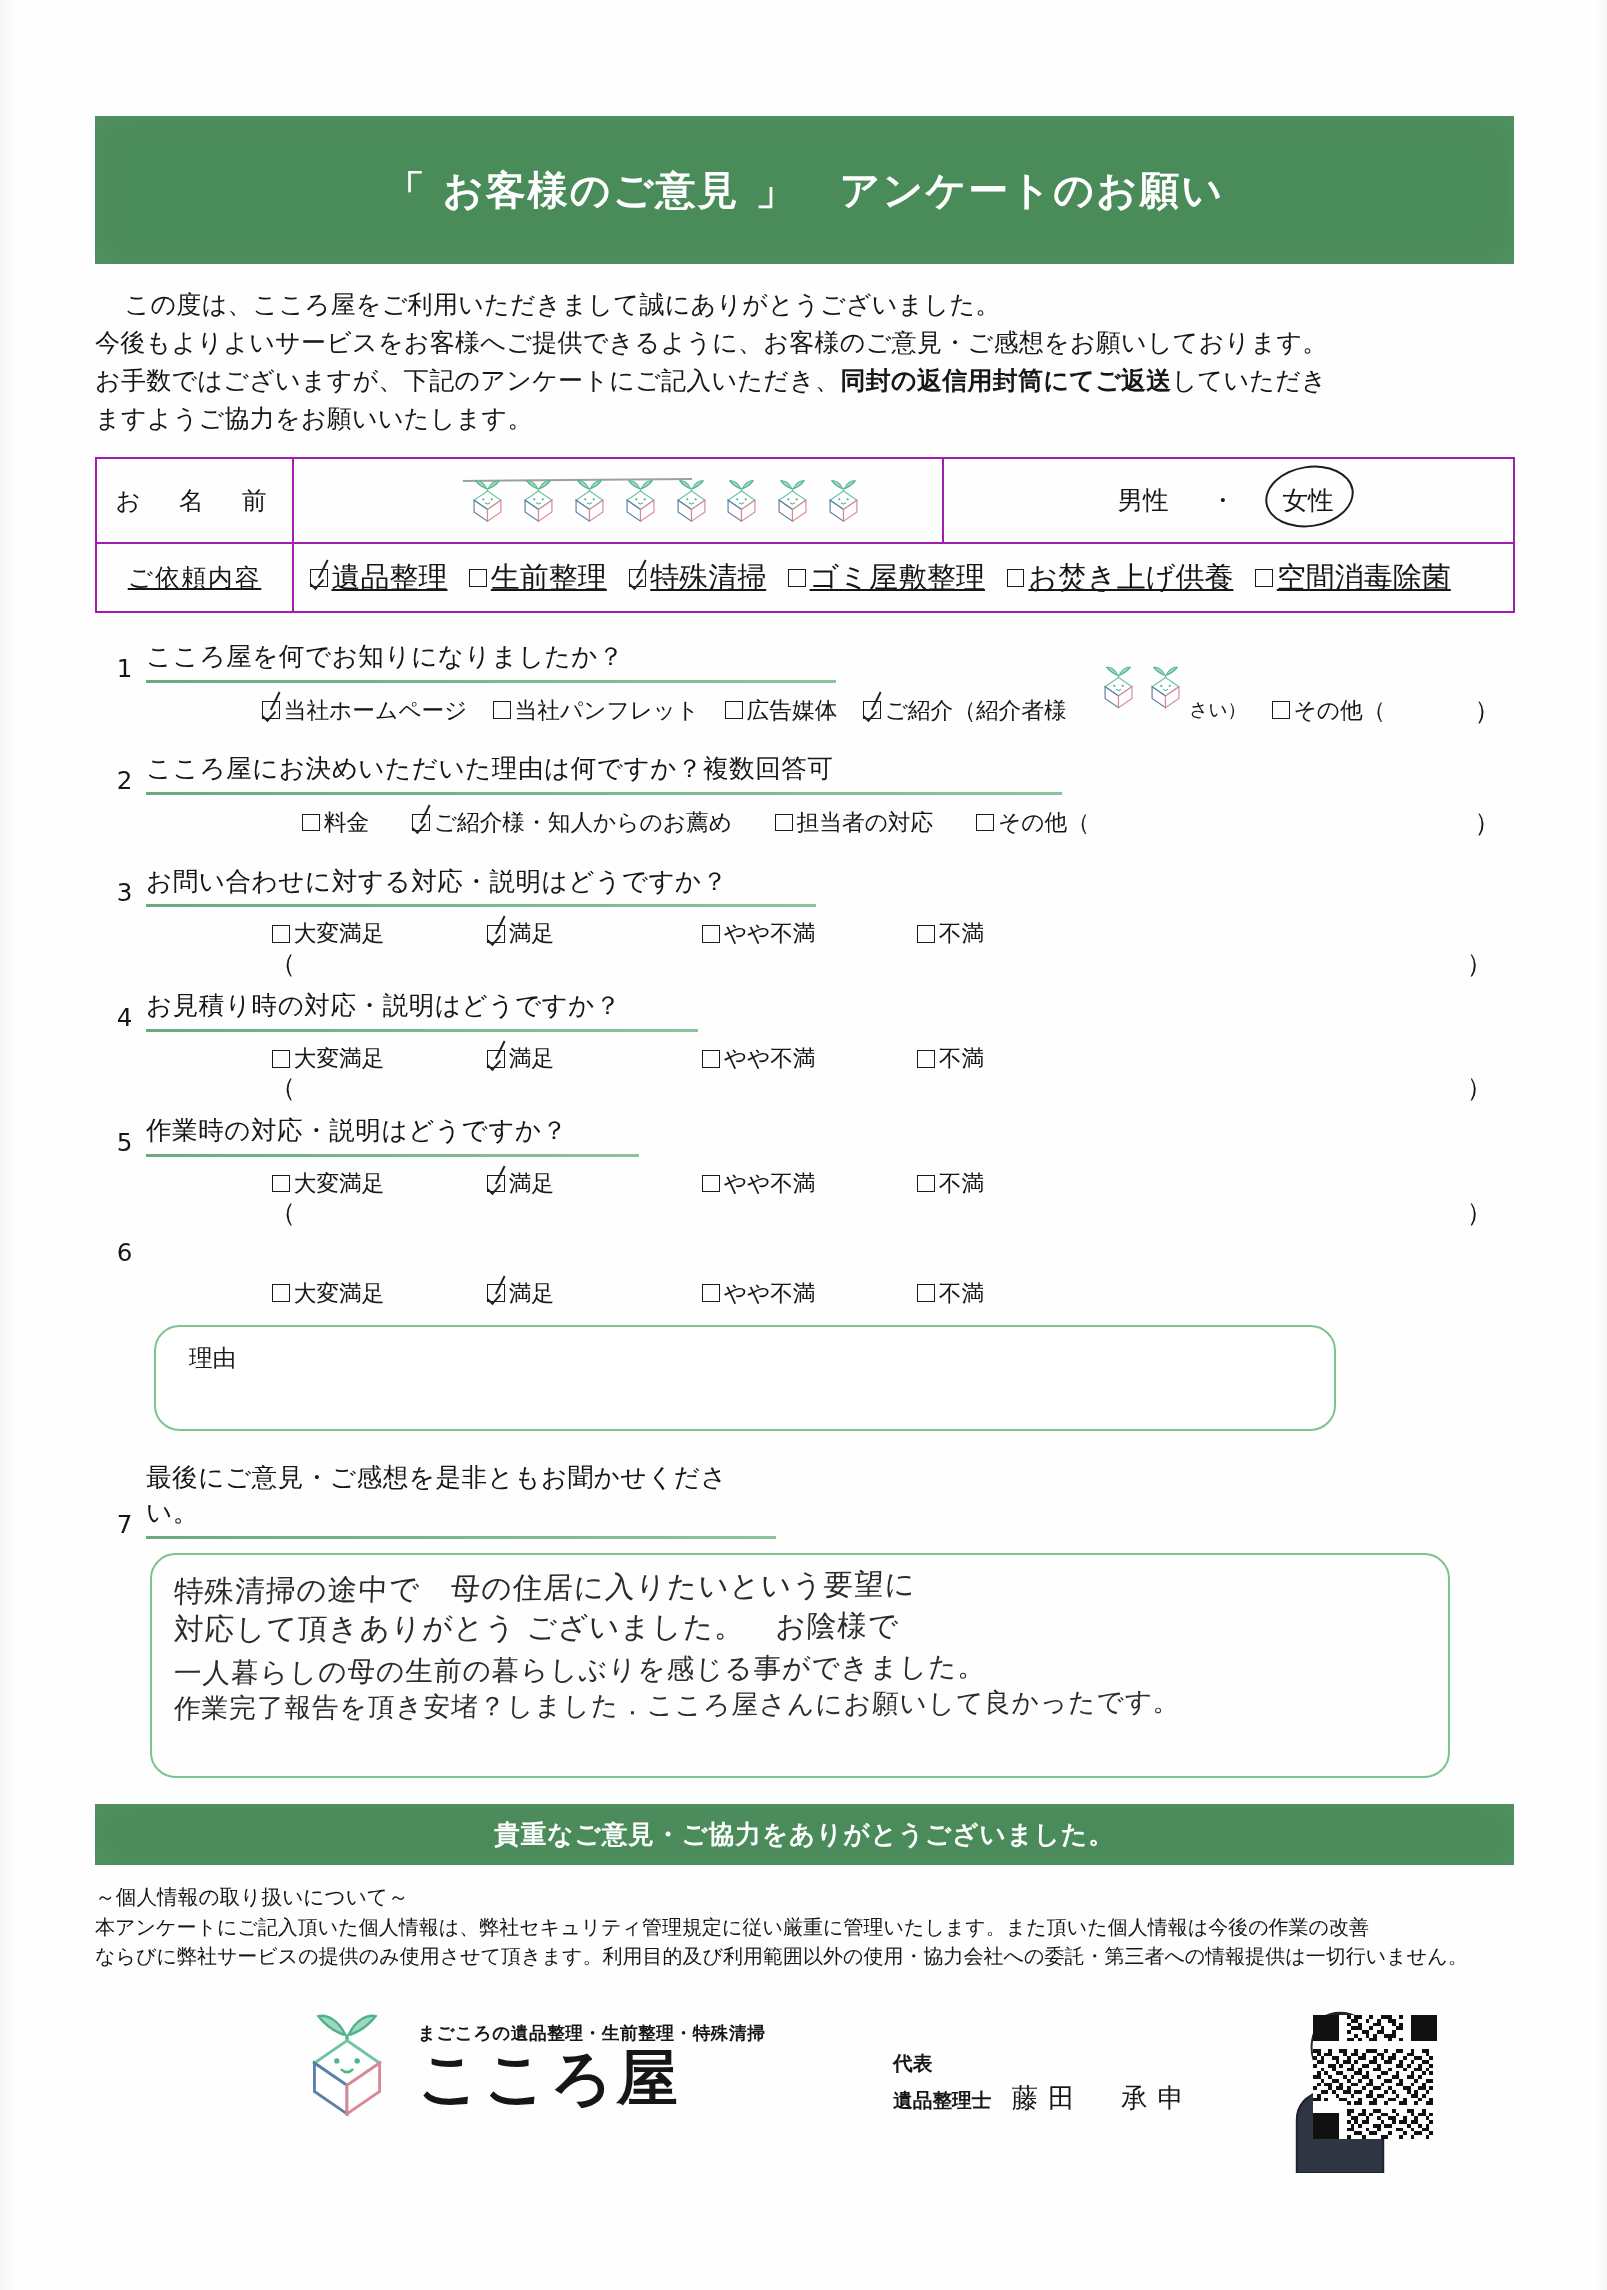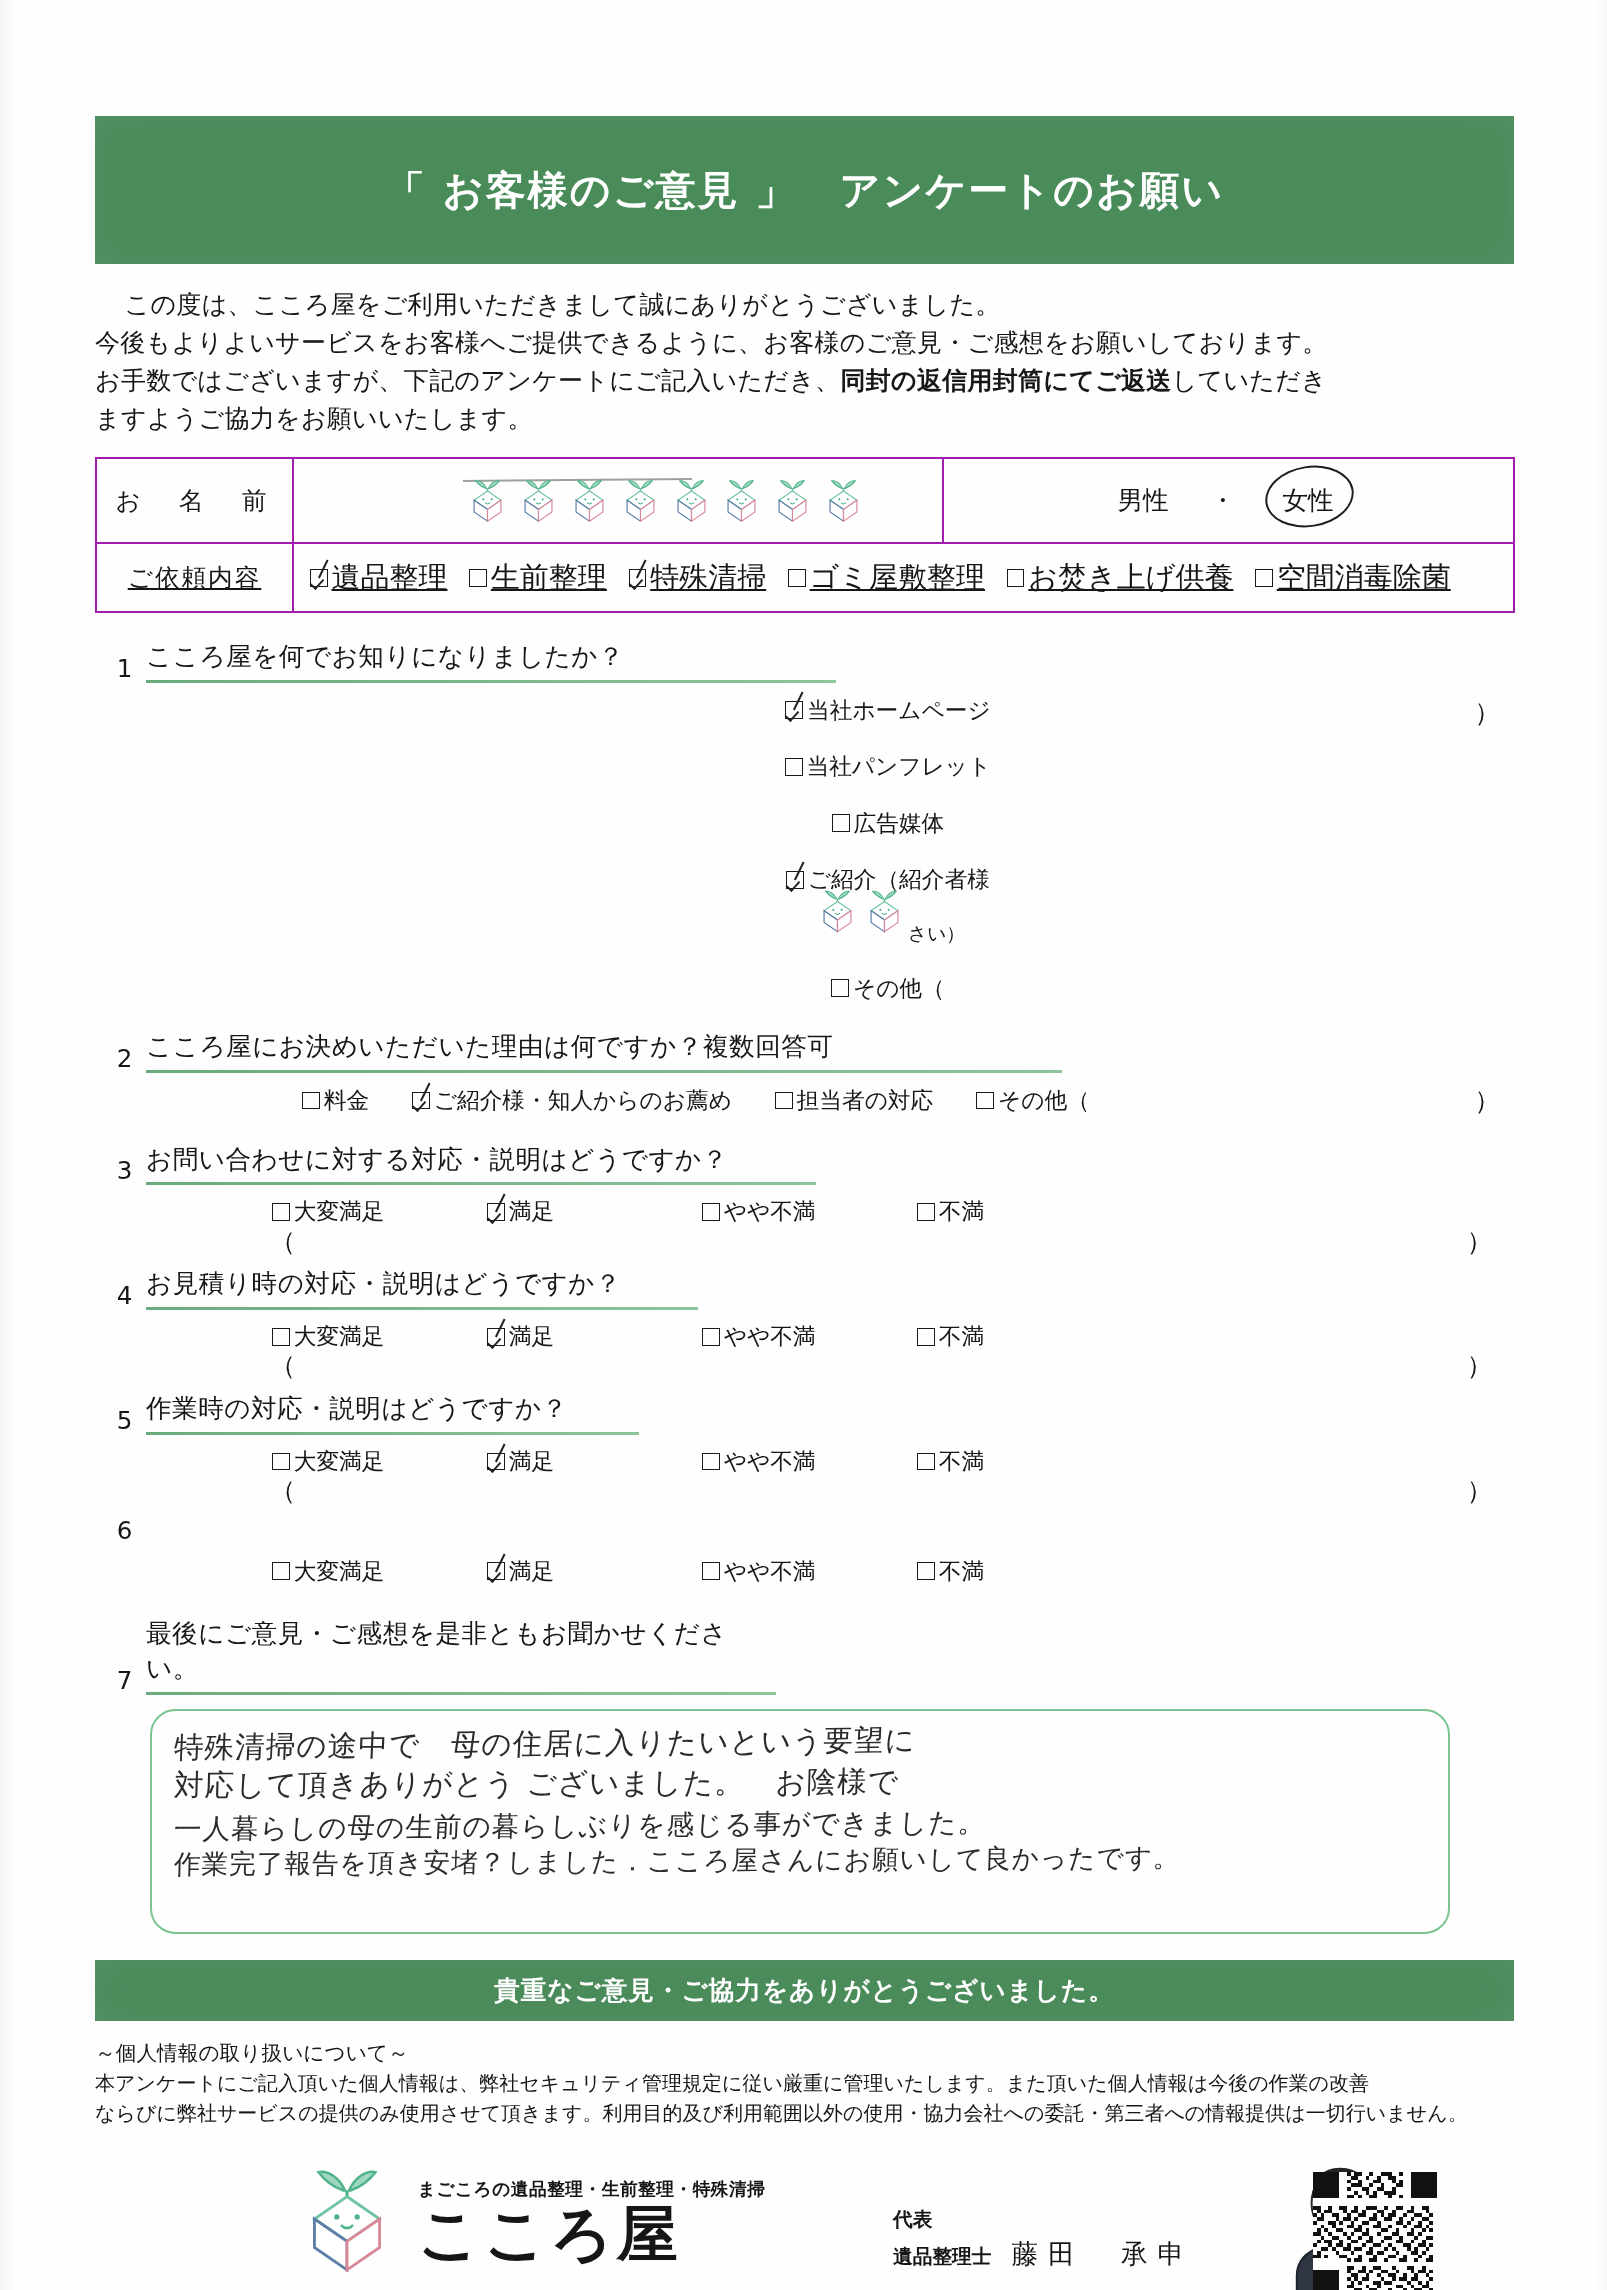--- a/index.html
+++ b/index.html
@@ -458,21 +458,21 @@
       </table>
 
     <div class="q-block">
       <div class="q-head">
         <div class="q-num">1</div>
         <div class="q-title-wrap" style="width:690px">
           <div class="q-title">こころ屋を何でお知りになりましたか？</div>
           <div class="q-rule"></div>
         </div>
       </div>
-      <div class="q-opts" style="position:relative; padding-left:167px;flex-direction:column;">
+      <div class="q-opts" style="position:relative; padding-left:167px;">
         <span class="opt">
             <i class="box checked"></i>
             <span>当社ホームページ</span>
           </span>
         <span class="opt">
             <i class="box"></i>
             <span>当社パンフレット</span>
           </span>
         <span class="opt">
             <i class="box"></i>
@@ -641,20 +641,24 @@
             <span>満足</span>
           </span>
         <span class="opt">
             <i class="box"></i>
             <span>やや不満</span>
           </span>
         <span class="opt">
             <i class="box"></i>
             <span>不満</span>
           </span>
+      </div>
+      <div class="answer-box reason-box">
+        <span>理由</span>
+        <span></span>
       </div>
     </div>
 
     <div class="q-block" style="margin-top:29.6px">
       <div class="q-head">
         <div class="q-num">7</div>
         <div class="q-title-wrap" style="width:630px">
           <div class="q-title">最後にご意見・ご感想を是非ともお聞かせください。</div>
           <div class="q-rule"></div>
         </div>

